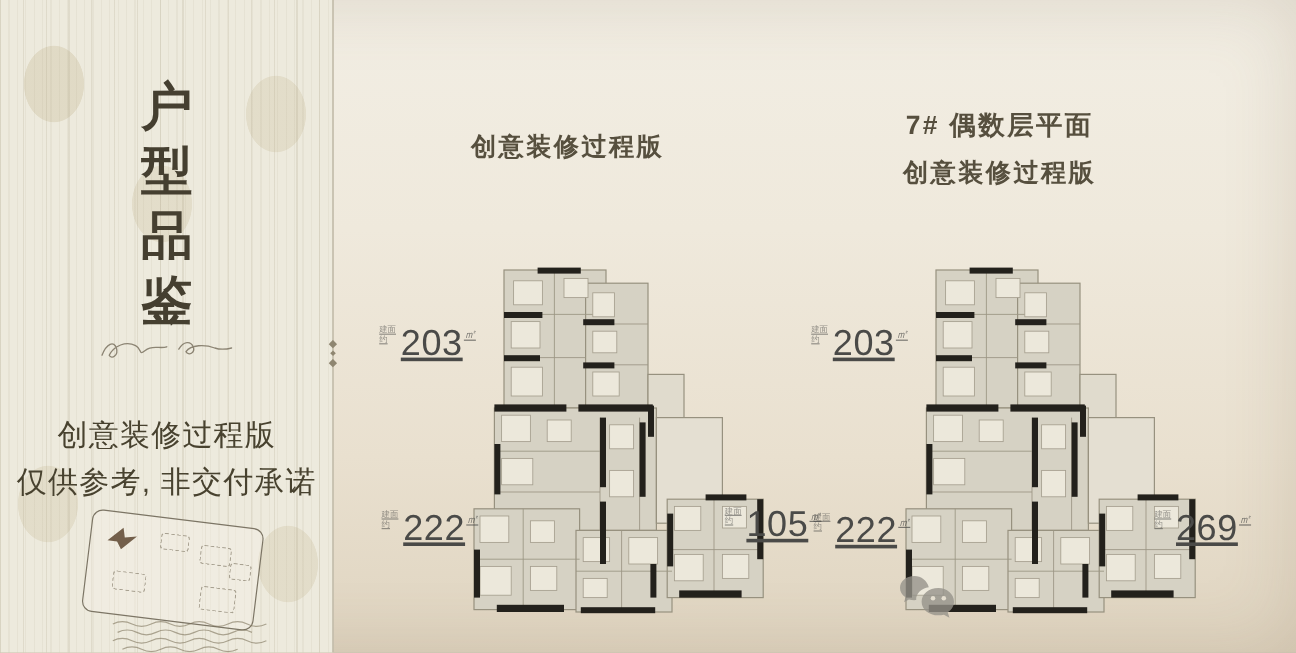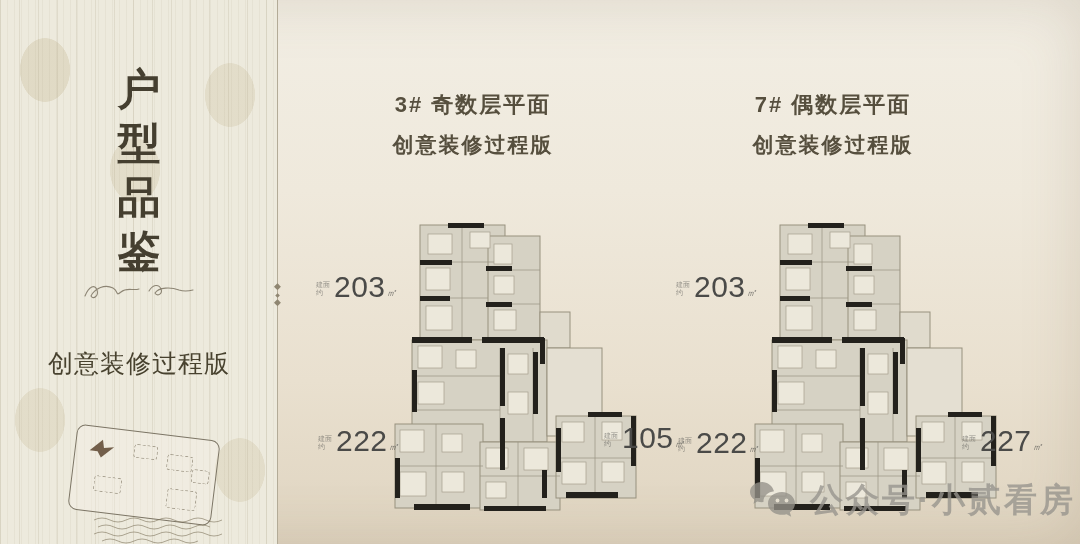--- a/index.html
+++ b/index.html
@@ -35,21 +35,21 @@
   .waves{position:absolute;left:92px;top:516px;opacity:.6;}
   
   .divider{position:absolute;left:277px;top:0;width:1px;height:544px;background:#b3ab97;}
   .divider-orn{position:absolute;left:270px;top:282px;width:15px;display:flex;
     flex-direction:column;align-items:center;color:#8f8671;font-size:9px;line-height:1.1;}
   
   .plan-title{position:absolute;width:270px;text-align:center;color:#564f3e;
     font-size:22px;font-weight:600;letter-spacing:2px;line-height:1;}
   .plan-title .t2{margin-top:18px;font-size:21px;}
   .plan-svg{position:absolute;width:262px;height:292px;}
-  .area-label{position:absolute;display:flex;align-items:flex-end;color:#4a4a48;}
+  .area-label{position:absolute;display:flex;color:#4a4a48;text-decoration:underline;}
   .area-prefix{display:inline-block;width:15px;font-size:7px;line-height:1.15;
     opacity:.55;margin-right:3px;margin-bottom:5px;word-break:break-all;}
   .area-value{font-size:30px;font-weight:500;line-height:1;letter-spacing:.5px;}
   .area-unit{font-size:10px;opacity:.7;margin-left:1px;margin-bottom:2px;font-style:italic;}
   
   .watermark{position:absolute;left:748px;top:478px;display:flex;align-items:center;
     gap:10px;opacity:.78;z-index:5;}
   .watermark .wm-text{color:#97948d;font-size:33px;font-weight:600;letter-spacing:3px;
     white-space:nowrap;}
 </style>
@@ -65,20 +65,21 @@
       <span>品</span>
       <span>鉴</span>
     </div>
 
     <svg class="signature" width="120" height="26" viewBox="0 0 120 26">
       <path d="M6,18 C10,8 16,6 18,12 C20,18 14,22 12,18 C16,10 26,6 34,10 C40,13 36,19 42,14 C48,9 54,13 60,11 M70,13 C74,6 80,6 82,11 C84,16 78,19 76,15 C80,9 92,9 100,12 C106,14 110,13 114,12" fill="none" stroke="#6d6452" stroke-width="1.1" stroke-linecap="round"></path>
     </svg>
 
     <div class="disclaimer">
       <div class="l1">创意装修过程版</div>
+      <div class="l2">仅供参考, 非交付承诺</div>
     </div>
 
     <div class="deco-card">
       <svg class="bird" width="30" height="24" viewBox="0 0 30 24">
         <path d="M2,14 L14,2 L16,10 L26,8 L14,20 L10,14 Z" fill="#5d4630" opacity=".85"></path>
       </svg>
       <span class="sk" style="left:58px;top:12px;width:22px;height:12px;"></span>
       <span class="sk" style="left:92px;top:18px;width:24px;height:14px;"></span>
       <span class="sk" style="left:118px;top:30px;width:16px;height:12px;"></span>
       <span class="sk" style="left:22px;top:48px;width:26px;height:14px;"></span>
@@ -94,21 +95,20 @@
   </div>
 
   <div class="divider"></div>
   <div class="divider-orn">
     <span>◆</span>
       <span style="font-size:6px;">◆</span>
       <span>◆</span>
   </div>
 
   <div class="plan-title" style="left:338px;top:94px;">
-    <div class="t1">3# 奇数层平面</div>
     <div class="t2">创意装修过程版</div>
   </div>
 
   <svg class="plan-svg" style="left:390px;top:220px;" viewBox="0 0 262 292">
     <g stroke="#97917f" stroke-width="1" fill="#d6d2c4">
       <rect x="30" y="5" width="85" height="115"></rect>
       <rect x="98" y="16" width="52" height="104"></rect>
       <rect x="150" y="92" width="30" height="36" fill="#e0dbcd"></rect>
       <rect x="22" y="120" width="135" height="102"></rect>
       <rect x="157" y="128" width="55" height="88" fill="#e4dfd2"></rect>
@@ -257,29 +257,28 @@
       <span class="area-value">203</span>
       <span class="area-unit">㎡</span>
   </div>
   <div class="area-label" style="left:678px;top:428px;">
     <span class="area-prefix">建面约</span>
       <span class="area-value">222</span>
       <span class="area-unit">㎡</span>
   </div>
   <div class="area-label" style="left:962px;top:426px;">
     <span class="area-prefix">建面约</span>
-      <span class="area-value">227</span>
+      <span class="area-value">269</span>
       <span class="area-unit">㎡</span>
   </div>
 
   <div class="watermark">
     <svg width="52" height="42" viewBox="0 0 52 42">
       <g fill="#95928a">
         <path d="M14,2 C7,2 2,6.5 2,12 c0,3.2 1.8,6 4.6,7.8 l-1.2,4 4-2.2 c1.4,.4 3,.6 4.6,.6 .5,0 1,0 1.5,-.1 C15,16.5 20,12 26,11.3 24.6,6 19.8,2 14,2 Z"></path>
         <path d="M34,12 c-8,0 -14,5 -14,11.4 0,6.3 6,11.4 14,11.4 1.6,0 3.2,-.2 4.6,-.6 l4.6,2.6 -1.4,-4.6 c3.2,-2 5.2,-5.2 5.2,-8.8 C47,17 41,12 34,12 Z"></path>
       </g>
       <circle cx="29.5" cy="20.5" r="1.9" fill="#e9e2d3"></circle>
       <circle cx="38.5" cy="20.5" r="1.9" fill="#e9e2d3"></circle>
     </svg>
-    <span class="wm-text">公众号·小贰看房</span>
   </div>
 
 </div>
 
 </body></html>

